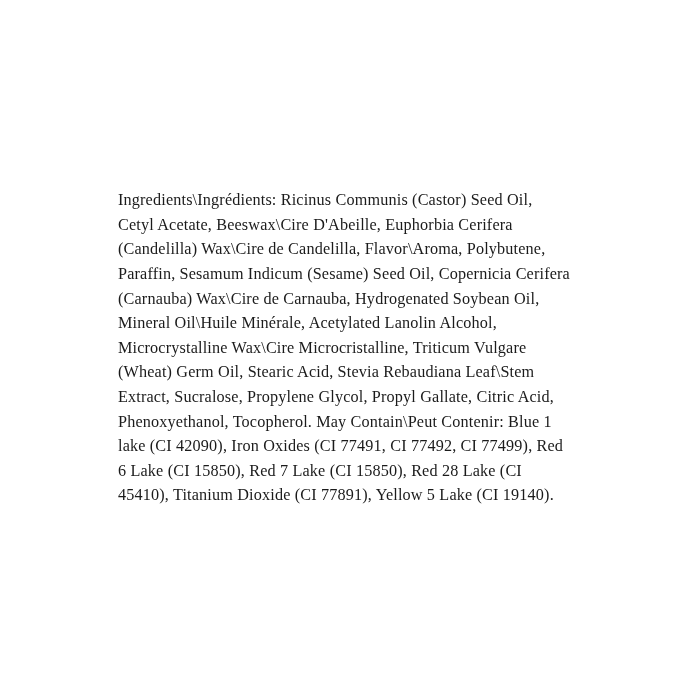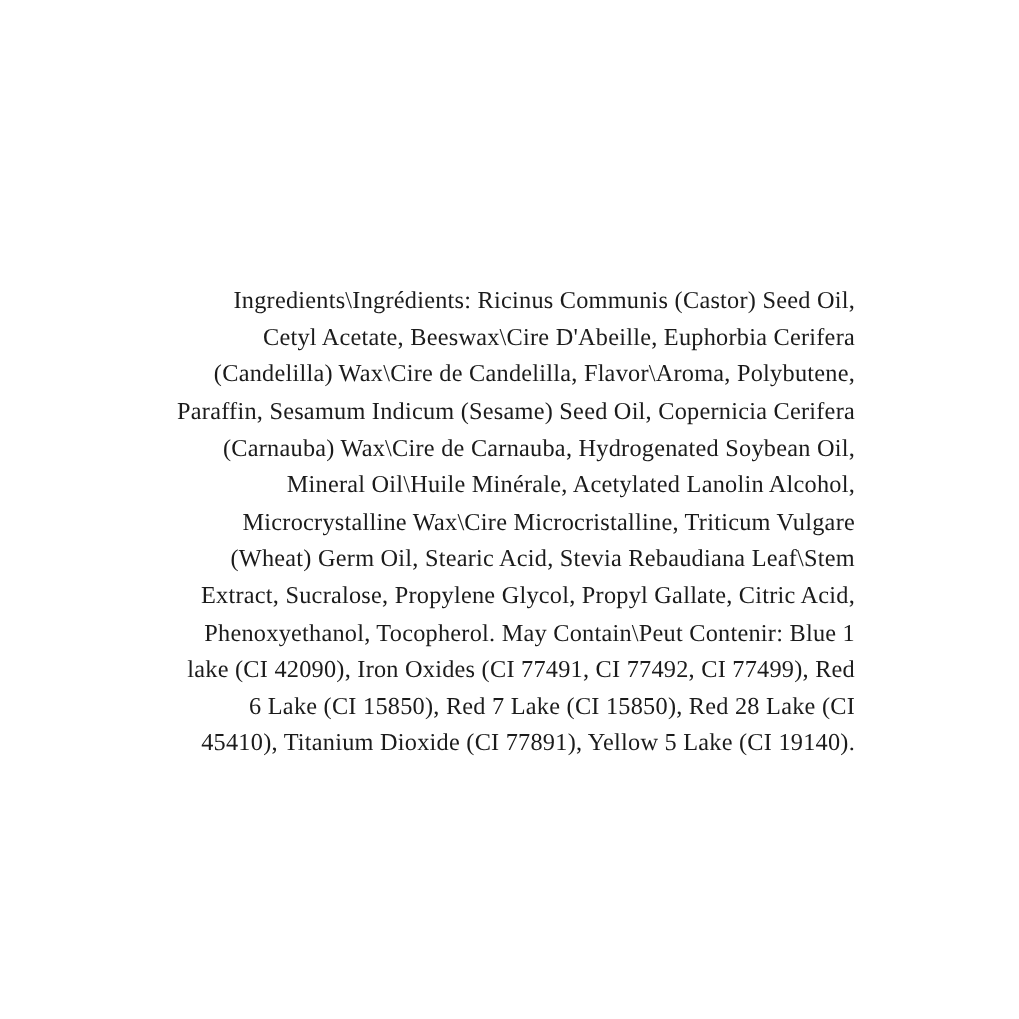--- a/index.html
+++ b/index.html
@@ -22,21 +22,21 @@
     box-sizing: border-box;
   }
   .ingredients-block {
     position: absolute;
     left: 118px;
     top: 172px;
     width: 452px;
     font-size: 16.2px;
     line-height: 24.6px;
     letter-spacing: 0.01em;
-    text-align: right;
+    text-align: left;
     color: #1b1b1b;
     white-space: pre-wrap;
     word-wrap: break-word;
   }
 </style>
 </head>
 <body>
 
 <div class="page">
   <p class="ingredients-block">Ingredients\Ingrédients: Ricinus Communis (Castor) Seed Oil, Cetyl Acetate, Beeswax\Cire D'Abeille, Euphorbia Cerifera (Candelilla) Wax\Cire de Candelilla, Flavor\Aroma, Polybutene, Paraffin, Sesamum Indicum (Sesame) Seed Oil, Copernicia Cerifera (Carnauba) Wax\Cire de Carnauba, Hydrogenated Soybean Oil, Mineral Oil\Huile Minérale, Acetylated Lanolin Alcohol, Microcrystalline Wax\Cire Microcristalline, Triticum Vulgare (Wheat) Germ Oil, Stearic Acid, Stevia Rebaudiana Leaf\Stem Extract, Sucralose, Propylene Glycol, Propyl Gallate, Citric Acid, Phenoxyethanol, Tocopherol. May Contain\Peut Contenir: Blue 1 lake (CI 42090), Iron Oxides (CI 77491, CI 77492, CI 77499), Red 6 Lake (CI 15850), Red 7 Lake (CI 15850), Red 28 Lake (CI 45410), Titanium Dioxide (CI 77891), Yellow 5 Lake (CI 19140).</p>

